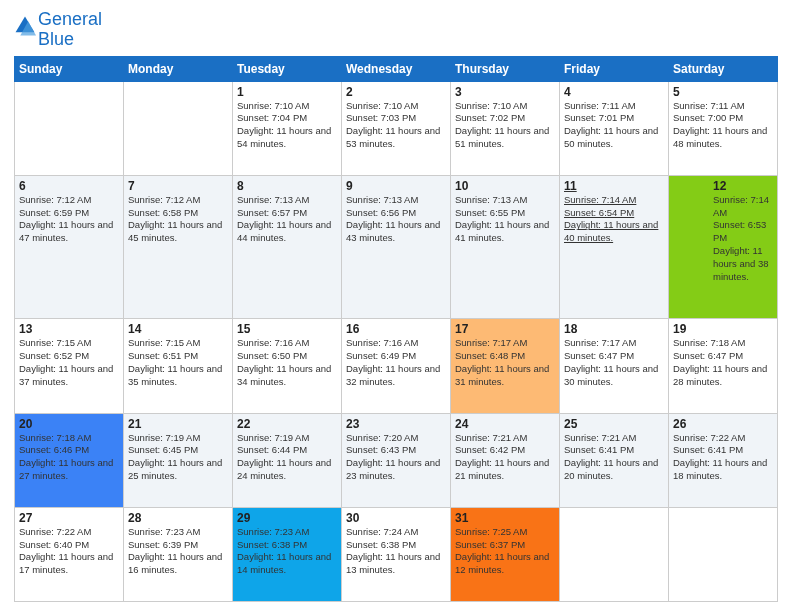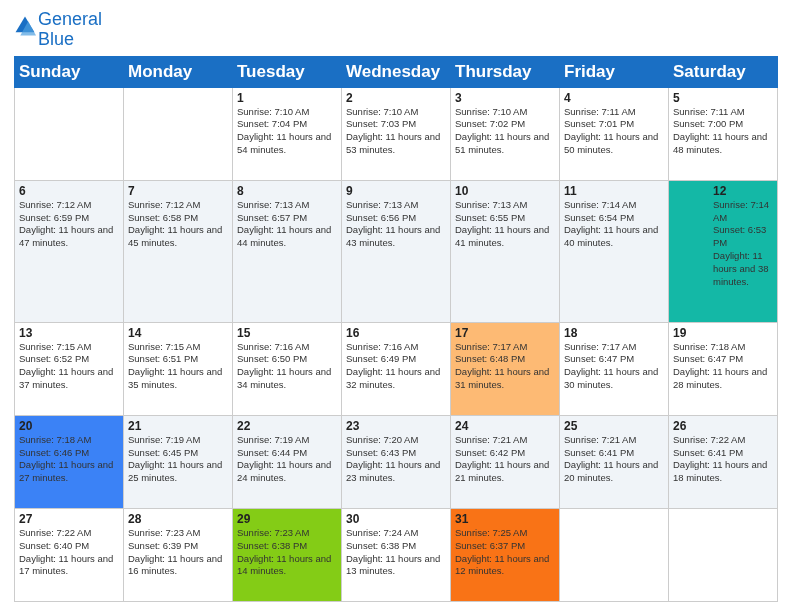--- a/index.html
+++ b/index.html
@@ -55,21 +55,21 @@
     .calendar {
       flex: 1;
       border: 1px solid #ccc;
       border-collapse: collapse;
       width: 100%;
       table-layout: fixed;
     }
     .calendar th {
       background: #1a6fc4;
       color: #fff;
-      font-size: 17px;
+      font-size: 12px;
       font-weight: bold;
       padding: 5px 4px;
       text-align: left;
       border: 1px solid #1a6fc4;
     }
     .calendar td {
       border: 1px solid #ccc;
       vertical-align: top;
       padding: 3px 4px;
       font-size: 10px;
@@ -178,25 +178,25 @@
             <div class="day-info">Sunrise: 7:13 AM<br>Sunset: 6:57 PM<br>Daylight: 11 hours and 44 minutes.</div>
           </td>
           <td style="background: rgb(240, 244, 248);">
             <span class="day-number">9</span>
             <div class="day-info">Sunrise: 7:13 AM<br>Sunset: 6:56 PM<br>Daylight: 11 hours and 43 minutes.</div>
           </td>
           <td style="background: rgb(240, 244, 248);">
             <span class="day-number">10</span>
             <div class="day-info">Sunrise: 7:13 AM<br>Sunset: 6:55 PM<br>Daylight: 11 hours and 41 minutes.</div>
           </td>
-          <td style="background: rgb(240, 244, 248);">
+          <td style="background: rgb(240, 244, 248); text-decoration: underline;">
             <span class="day-number">11</span>
             <div class="day-info">Sunrise: 7:14 AM<br>Sunset: 6:54 PM<br>Daylight: 11 hours and 40 minutes.</div>
           </td>
-          <td style="background: #14b8a6; padding-left: 44px;">
+          <td style="background: #84cc16; padding-left: 44px;">
             <span class="day-number">12</span>
             <div class="day-info">Sunrise: 7:14 AM<br>Sunset: 6:53 PM<br>Daylight: 11 hours and 38 minutes.</div>
           </td>
         </tr>
         <tr>
           <td style="background: rgb(255, 255, 255);">
             <span class="day-number">13</span>
             <div class="day-info">Sunrise: 7:15 AM<br>Sunset: 6:52 PM<br>Daylight: 11 hours and 37 minutes.</div>
           </td>
           <td style="background: rgb(255, 255, 255);">
@@ -256,21 +256,21 @@
         </tr>
         <tr>
           <td style="background: rgb(255, 255, 255);">
             <span class="day-number">27</span>
             <div class="day-info">Sunrise: 7:22 AM<br>Sunset: 6:40 PM<br>Daylight: 11 hours and 17 minutes.</div>
           </td>
           <td style="background: rgb(255, 255, 255);">
             <span class="day-number">28</span>
             <div class="day-info">Sunrise: 7:23 AM<br>Sunset: 6:39 PM<br>Daylight: 11 hours and 16 minutes.</div>
           </td>
-          <td style="background: #84cc16;">
+          <td style="background: #0ea5e9;">
             <span class="day-number">29</span>
             <div class="day-info">Sunrise: 7:23 AM<br>Sunset: 6:38 PM<br>Daylight: 11 hours and 14 minutes.</div>
           </td>
           <td style="background: rgb(255, 255, 255);">
             <span class="day-number">30</span>
             <div class="day-info">Sunrise: 7:24 AM<br>Sunset: 6:38 PM<br>Daylight: 11 hours and 13 minutes.</div>
           </td>
           <td style="background: #f97316;">
             <span class="day-number">31</span>
             <div class="day-info">Sunrise: 7:25 AM<br>Sunset: 6:37 PM<br>Daylight: 11 hours and 12 minutes.</div>

